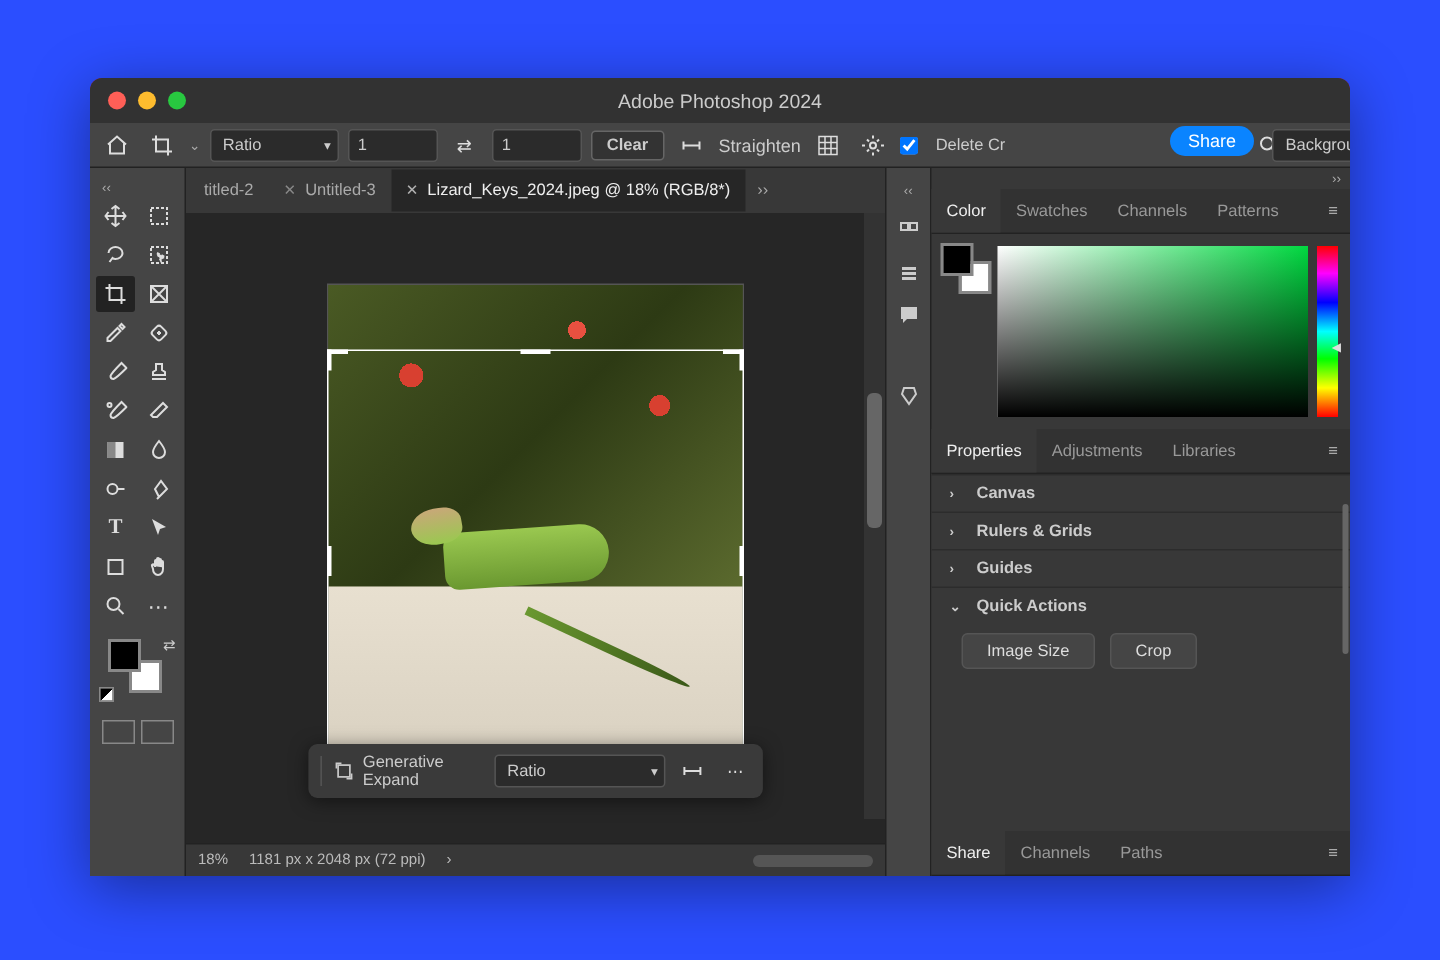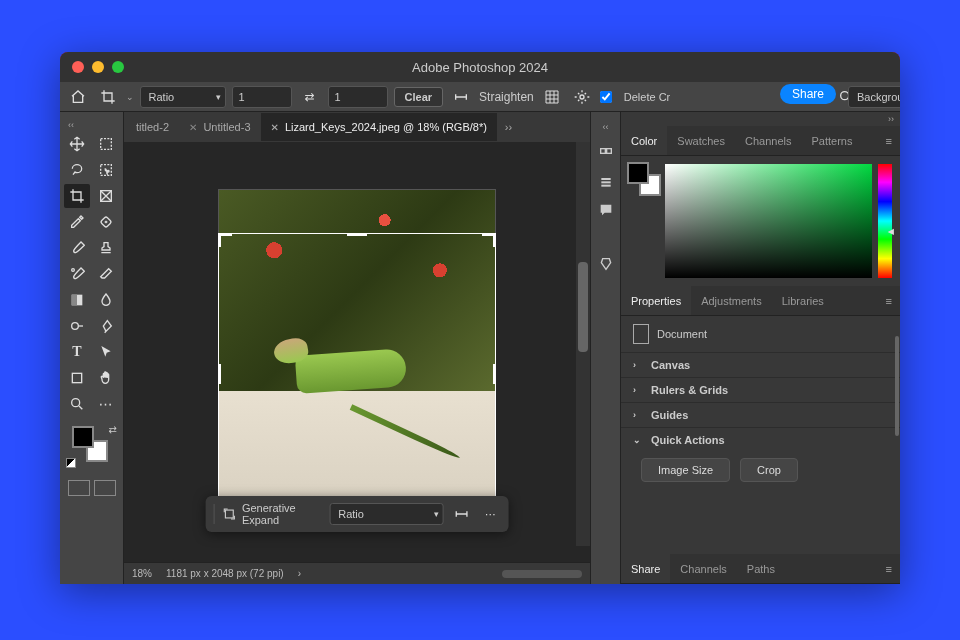--- a/index.html
+++ b/index.html
@@ -418,24 +418,20 @@
         <div class="hue-strip"></div>
       </div>
 
       <div class="p-tabrow">
         <div class="p-tab active">Properties</div>
         <div class="p-tab">Adjustments</div>
         <div class="p-tab">Libraries</div>
         <div class="p-menu">≡</div>
       </div>
       <div class="props-body" style="position:relative;">
-        <div class="props-head">
-          <div class="doc-ic"></div>
-          <span>Document</span>
-        </div>
         <div class="acc">
             <span class="chev">›</span>
             <span>Canvas</span>
           </div>
         <div class="acc">
             <span class="chev">›</span>
             <span>Rulers &amp; Grids</span>
           </div>
         <div class="acc">
             <span class="chev">›</span>

